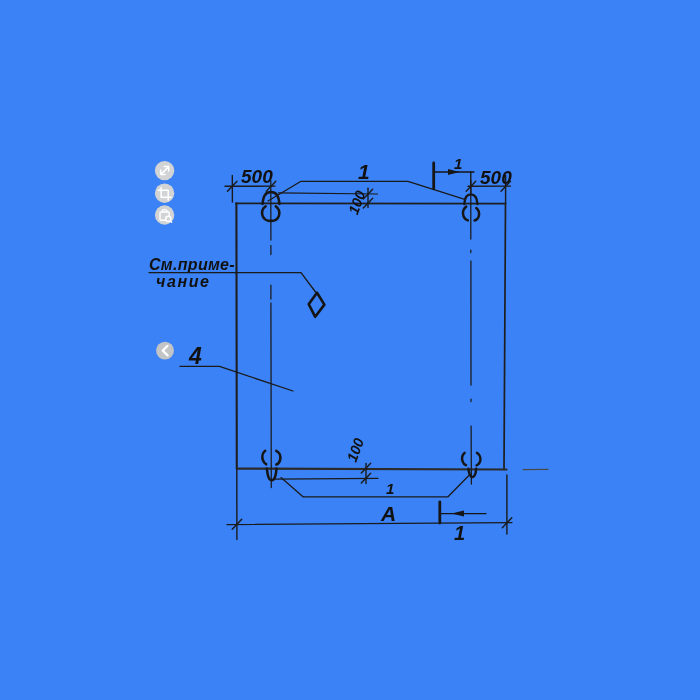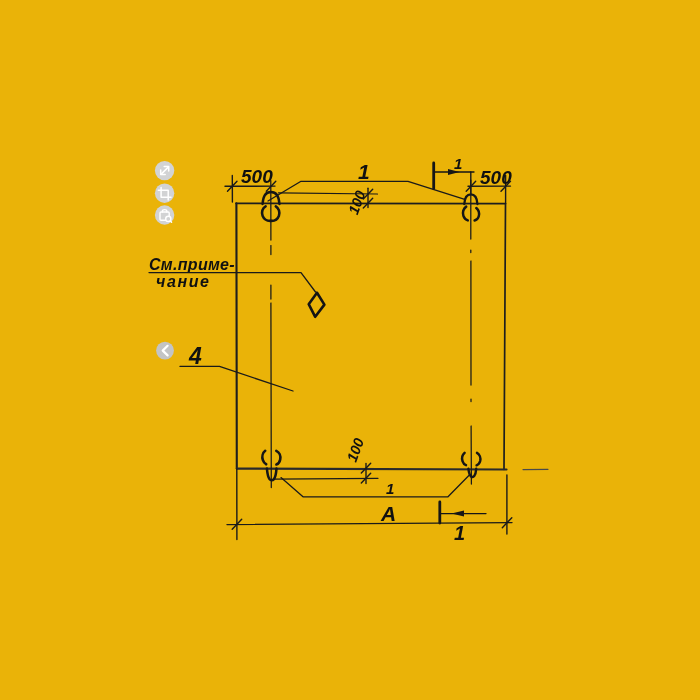--- a/index.html
+++ b/index.html
@@ -1,16 +1,16 @@
 <!DOCTYPE html>
 <html><head>
 <meta charset="utf-8">
 <style>
   html,body{margin:0;padding:0;background:#ffffff;}
-  .stage{position:relative;width:700px;height:700px;background:#eab308;overflow:hidden;}
+  .stage{position:relative;width:700px;height:700px;background:#3b82f6;overflow:hidden;}
   svg{position:absolute;left:0;top:0;}
   text{font-family:"Liberation Sans",sans-serif;}
 </style>
 </head>
 <body>
 
 <div class="stage">
 <svg width="700" height="700" viewBox="0 0 700 700" fill="none" stroke-linecap="round" stroke-linejoin="round">
 
   <g stroke="#1e1e1e">

